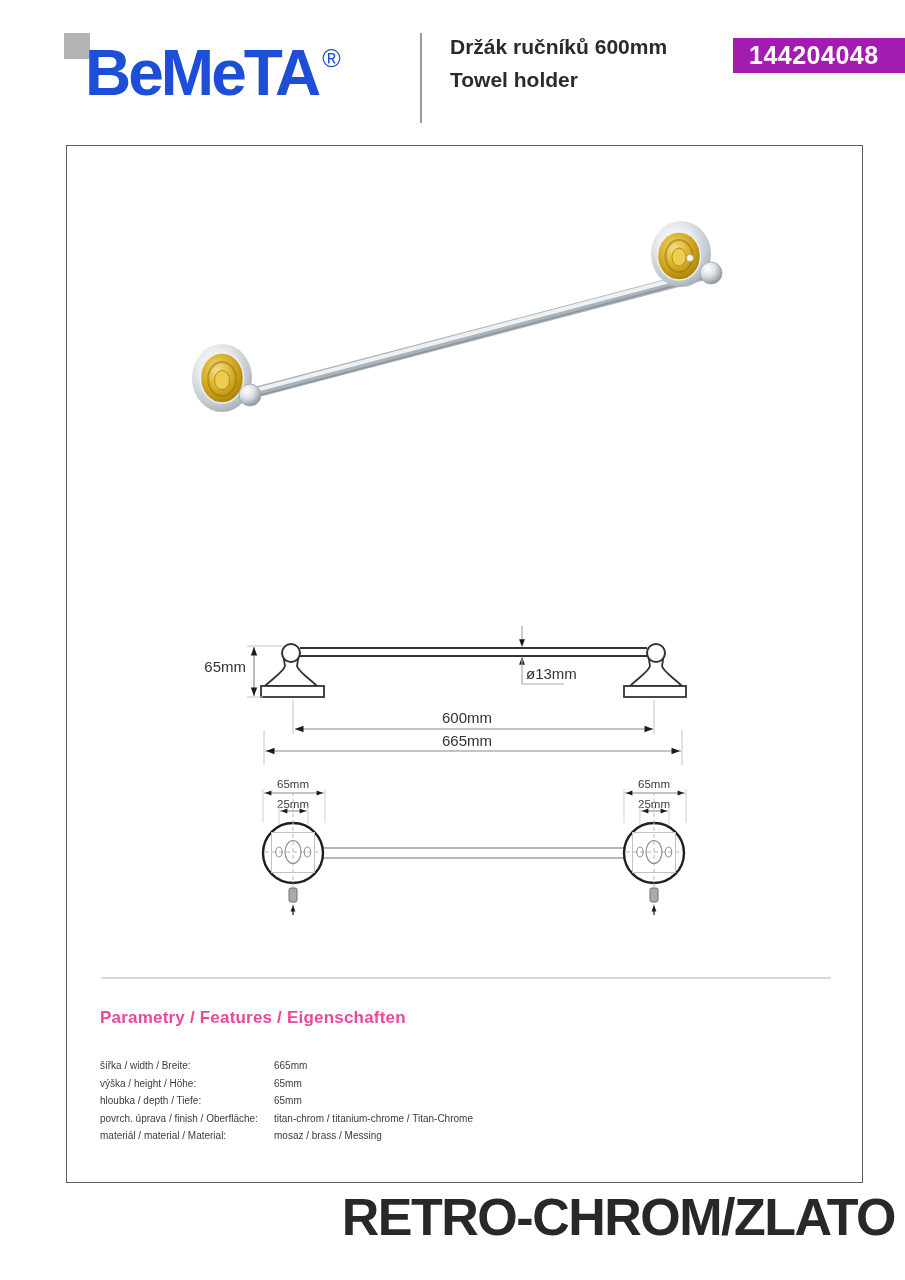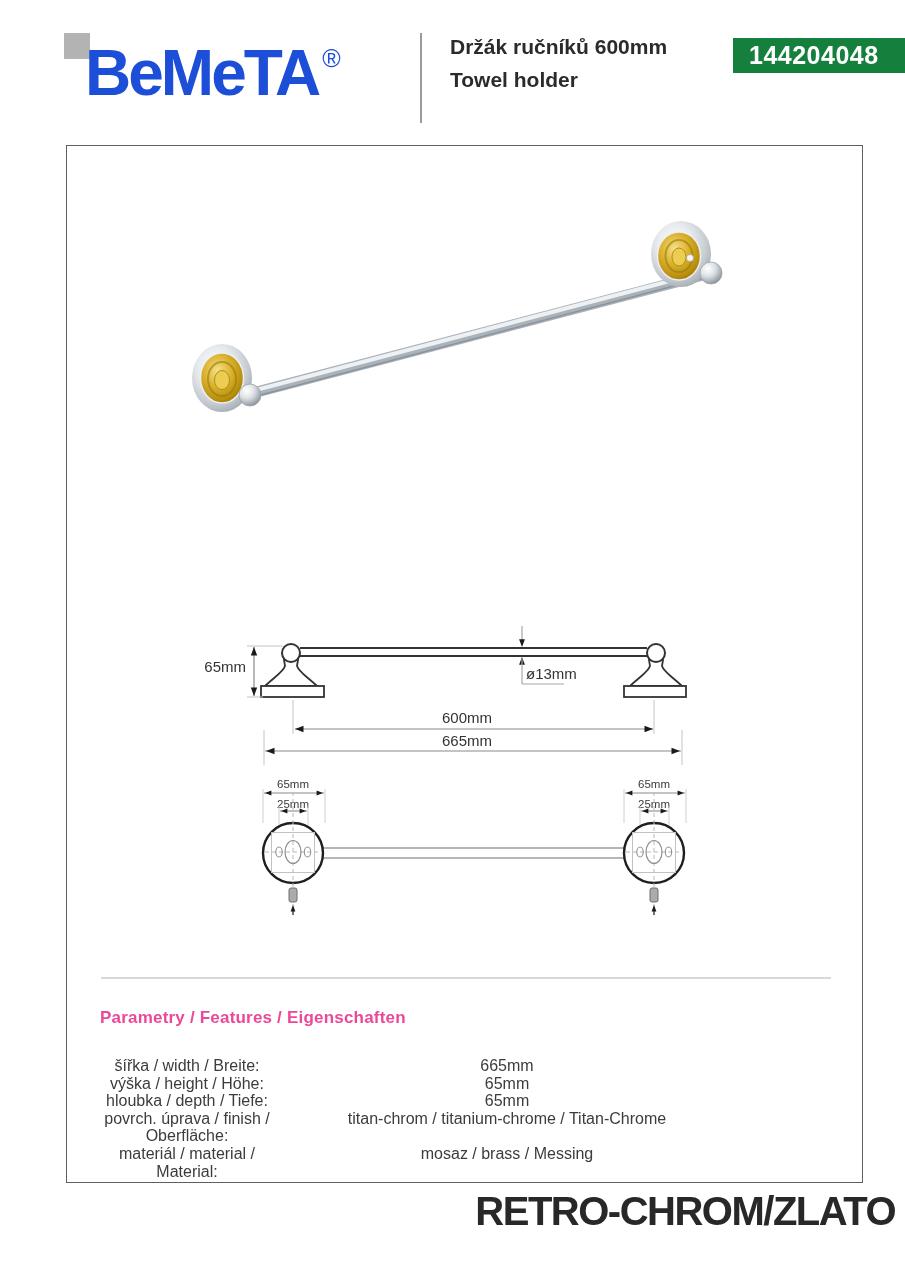--- a/index.html
+++ b/index.html
@@ -9,41 +9,41 @@
 
   
   .logo-square { position:absolute; left:64px; top:33px; width:26px; height:26px; background:#b3b3b3; }
   .logo-text { position:absolute; left:85px; top:26px; font-size:64px; font-weight:bold;
     letter-spacing:-3px; color:#1d4ed8; line-height:64px; white-space:nowrap; }
   .logo-reg { font-size:25px; font-weight:normal; vertical-align:28px; letter-spacing:0; margin-left:4px; }
   .header-divider { position:absolute; left:420px; top:33px; width:2px; height:90px; background:#9a9a9a; }
   .titles { position:absolute; left:434px; top:30px; }
   .titles div { font-size:21px; font-weight:bold; line-height:33px; color:#2b2b2b;margin-left:16px; }
   .code-badge { position:absolute; left:733px; top:38px; width:172px; height:35px;
-    background:#15803d; color:#ffffff; font-size:25px; font-weight:bold;
+    background:#a21caf; color:#ffffff; font-size:25px; font-weight:bold;
     display:flex; align-items:center; padding-left:16px; letter-spacing:0.5px; }
 
   
   .content-box { position:absolute; left:66px; top:145px; width:797px; height:1038px;
     border:1px solid #5f5f5f; background:#ffffff; }
   .content-box svg { position:absolute; left:0; top:0; }
 
   .dim-label { font-size:15px; fill:#333333; }
   .dim-label-sm { font-size:11.5px; fill:#3a3a3a; }
 
   
   .params { position:absolute; left:100px; top:1008px; width:640px; }
   .params h2 { font-size:17px; font-weight:bold; color:#ec4899; letter-spacing:0.2px; }
   .spec-rows { margin-top:29px; }
-  .spec-row { display:flex; font-size:16px; line-height:17.6px; color:#3c3c3c;text-align:center; }
+  .spec-row { display:flex; font-size:10px; line-height:17.6px; color:#3c3c3c; }
   .spec-label { width:174px; flex:none; }
   .spec-value { flex:1; }
 
   
-  .series-footer { position:absolute; right:10px; top:1190px; font-size:40px; font-weight:bold;
+  .series-footer { position:absolute; right:10px; top:1190px; font-size:52px; font-weight:bold;
     letter-spacing:-1.5px; color:#282828; line-height:1.05; }
 </style>
 </head>
 <body>
 
 <div class="logo-square"></div>
 <div class="logo-text"><span>BeMeTA</span><span class="logo-reg">®</span></div>
 <div class="header-divider"></div>
 <div class="titles">
   <div>Držák ručníků 600mm</div>

